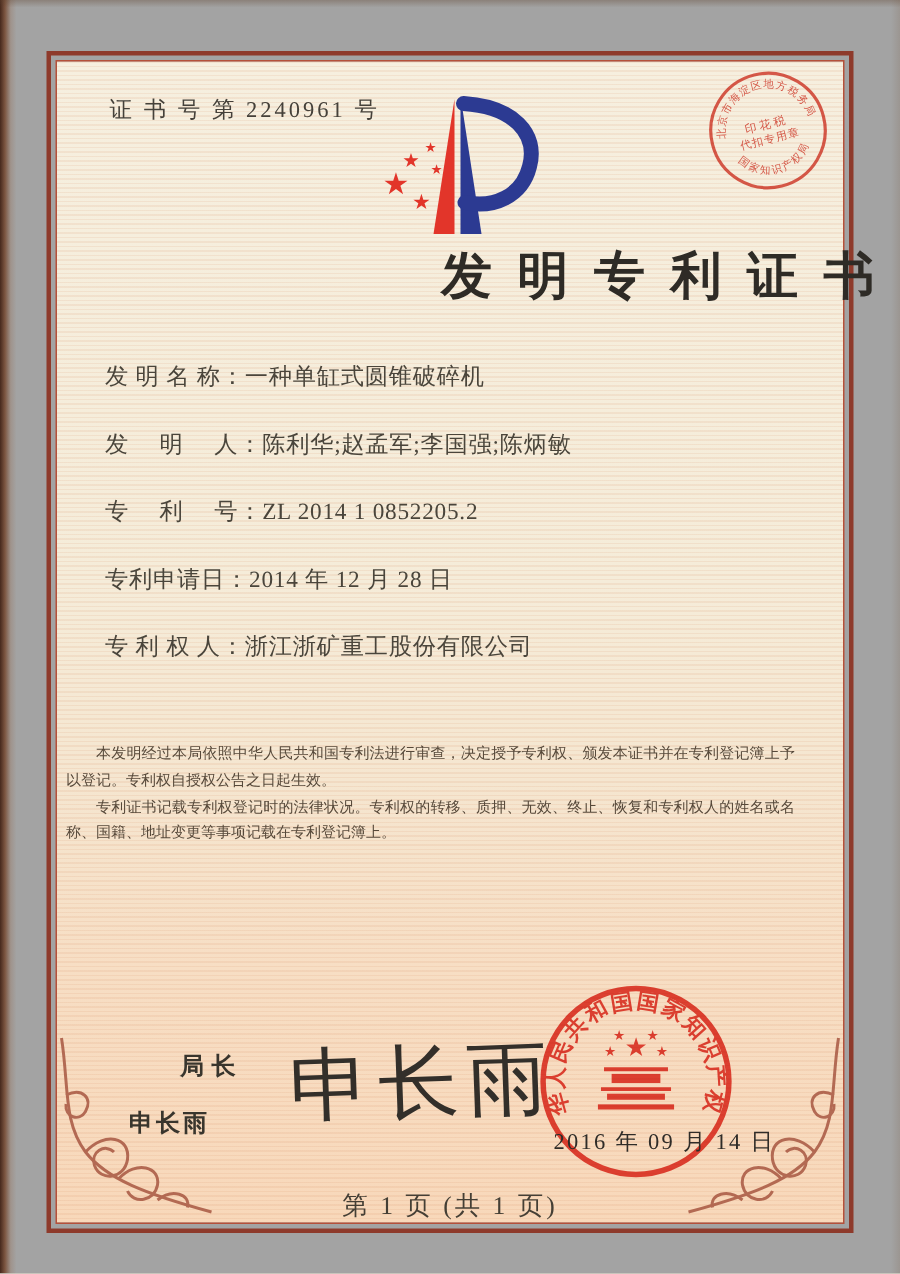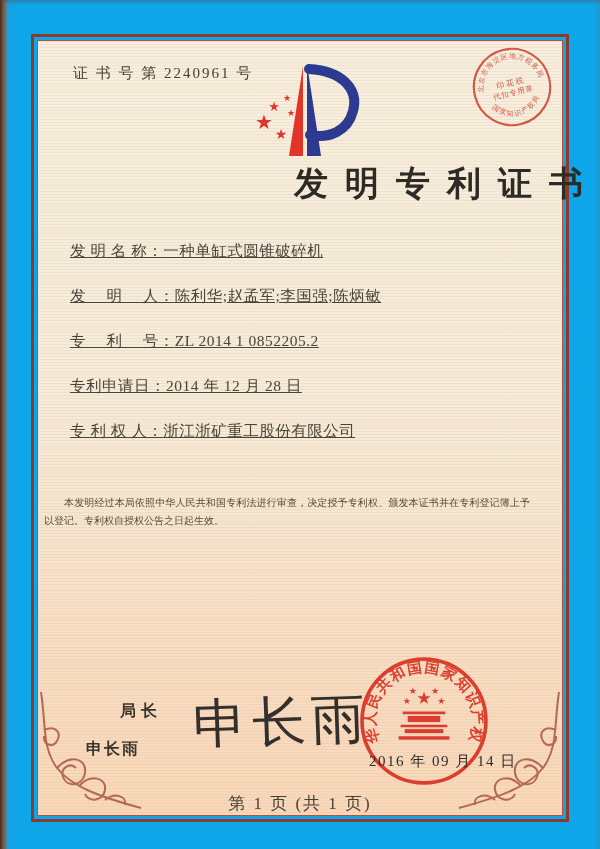--- a/index.html
+++ b/index.html
@@ -1,18 +1,18 @@
 <!DOCTYPE html>
 <html><head>
 <meta charset="utf-8">
 <style>
   html,body{margin:0;padding:0;background:#d8d2c2;}
   .page{
     position:relative;width:600px;height:849px;overflow:hidden;
-    background:#0ea5e9;
+    background:#a3a3a3;
     font-family:"Liberation Serif","DejaVu Serif",serif;
     color:#3a362e;
   }
   .scan-edge-left{position:absolute;left:0;top:0;bottom:0;width:11px;z-index:6;
     background:linear-gradient(90deg,#46281c 0%,#7c5540 30%,rgba(150,110,85,.30) 65%,rgba(150,110,85,0) 100%);}
   .scan-edge-top{position:absolute;left:0;top:0;right:0;height:5px;z-index:6;
     background:linear-gradient(180deg,rgba(95,65,45,.35),rgba(95,65,45,0));}
   .scan-edge-right{position:absolute;right:0;top:0;bottom:0;width:6px;z-index:6;
     background:linear-gradient(270deg,rgba(120,90,65,.18),rgba(120,90,65,0));}
 
@@ -26,21 +26,21 @@
 
   .cert-no{position:absolute;left:73px;top:64px;font-size:15px;letter-spacing:2px;color:#45413a;z-index:3;}
 
   .logo{position:absolute;left:244px;top:54px;width:120px;height:110px;z-index:3;}
 
   .title{position:absolute;left:0;right:0;top:161px;text-align:right;
     font-size:34px;font-weight:600;letter-spacing:17px;padding-left:17px;
     color:#2e2b26;z-index:3;}
 
   .fields{position:absolute;left:70px;top:241px;z-index:3;}
-  .field-row{height:21px;margin-bottom:24px;font-size:15.5px;color:#4a453b;letter-spacing:.5px;white-space:pre;text-decoration:underline;}
+  .field-row{height:21px;margin-bottom:24px;font-size:15.5px;color:#4a453b;letter-spacing:.5px;white-space:pre;}
   .field-label{white-space:pre;}
   .field-value{white-space:pre;}
 
   .body-text{position:absolute;left:44px;top:494px;width:486px;z-index:3;
     font-size:10px;line-height:17.8px;color:#57493a;text-align:justify;}
   .body-text p{margin:0;text-indent:2em;}
 
   .officer{position:absolute;left:86px;top:701px;z-index:3;color:#39352d;}
   .officer .role{font-size:16px;font-weight:700;letter-spacing:5px;margin-left:34px;}
   .officer .name{font-size:16px;font-weight:700;letter-spacing:2px;margin-top:17px;}
@@ -116,20 +116,21 @@
   <div class="fields">
     <div class="field-row"><span class="field-label">发 明 名 称：</span><span class="field-value">一种单缸式圆锥破碎机</span></div>
     <div class="field-row"><span class="field-label">发　 明　 人：</span><span class="field-value">陈利华;赵孟军;李国强;陈炳敏</span></div>
     <div class="field-row"><span class="field-label">专　 利　 号：</span><span class="field-value">ZL 2014 1 0852205.2</span></div>
     <div class="field-row"><span class="field-label">专利申请日：</span><span class="field-value">2014 年 12 月 28 日</span></div>
     <div class="field-row"><span class="field-label">专 利 权 人：</span><span class="field-value">浙江浙矿重工股份有限公司</span></div>
   </div>
 
   <div class="body-text">
     <p>本发明经过本局依照中华人民共和国专利法进行审查，决定授予专利权、颁发本证书并在专利登记簿上予以登记。专利权自授权公告之日起生效。</p>
+    <p>专利证书记载专利权登记时的法律状况。专利权的转移、质押、无效、终止、恢复和专利权人的姓名或名称、国籍、地址变更等事项记载在专利登记簿上。</p>
   </div>
 
   <div class="officer">
     <div class="role">局长</div>
     <div class="name">申长雨</div>
   </div>
 
   <div class="signature">申长雨</div>
 
   <svg class="grant-seal" viewBox="0 0 130 130">

